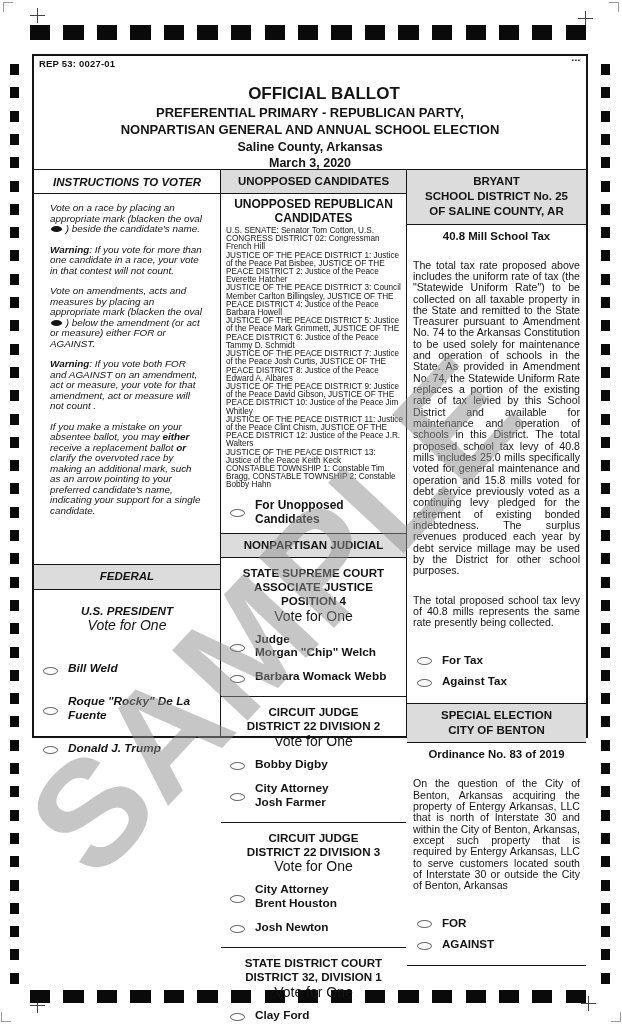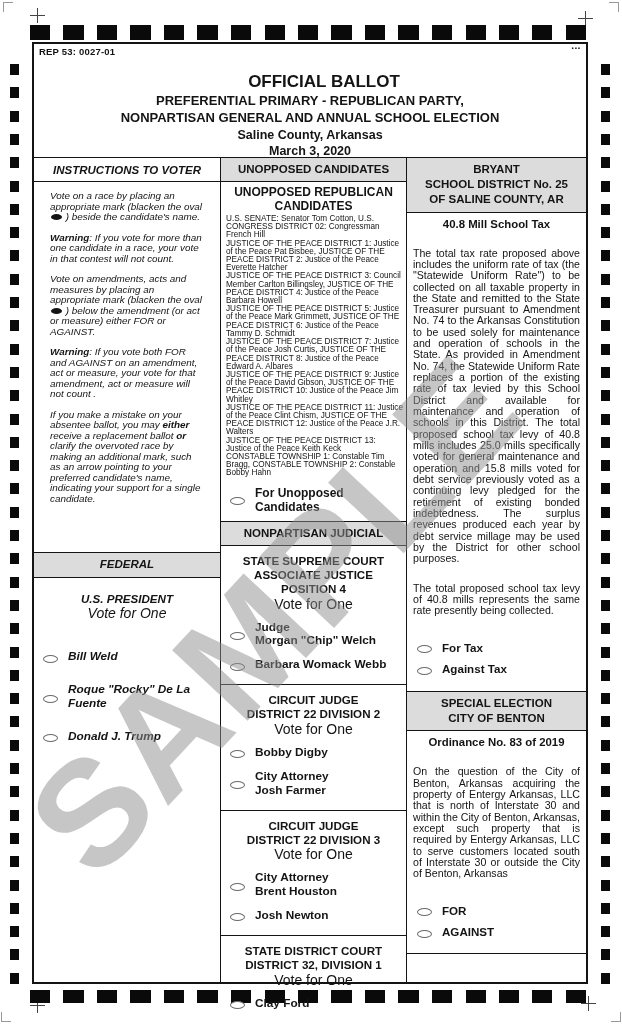--- a/index.html
+++ b/index.html
@@ -20,21 +20,21 @@
   .cross{position:absolute;width:15px;height:15px;}
   .cross::before{content:"";position:absolute;left:0;right:0;top:7px;height:1px;background:#444;}
   .cross::after{content:"";position:absolute;top:0;bottom:0;left:7px;width:1px;background:#444;}
   .corner{position:absolute;width:9px;height:9px;}
   .corner-tl{left:3px;top:2px;border-left:1px solid #999;border-top:1px solid #999;}
   .corner-tr{right:3px;top:2px;border-right:1px solid #999;border-top:1px solid #999;}
   .corner-bl{left:1px;bottom:2px;border-left:1px solid #999;border-bottom:1px solid #999;}
   .corner-br{right:1px;bottom:2px;border-right:1px solid #999;border-bottom:1px solid #999;}
 
   
-  .box{position:absolute;left:32px;top:42px;width:556px;height:942px;
+  .box{position:absolute;left:32px;top:54px;width:556px;height:684px;
        border:2px solid #141414;box-sizing:border-box;}
   .rep{position:absolute;left:5px;top:2px;font-size:9.5px;font-weight:bold;letter-spacing:.2px;}
   .dots{position:absolute;right:5px;top:1px;font-size:6px;font-weight:bold;letter-spacing:1px;}
   .bheader{position:absolute;left:0;right:0;top:27px;text-align:center;font-weight:bold;line-height:1.3;}
   .bh1{font-size:17px;padding-left:28px;}
   .bh2{font-size:13px;}
   .bh3{font-size:12.5px;}
 
   
   .col{position:absolute;top:113px;bottom:0;box-sizing:border-box;}

